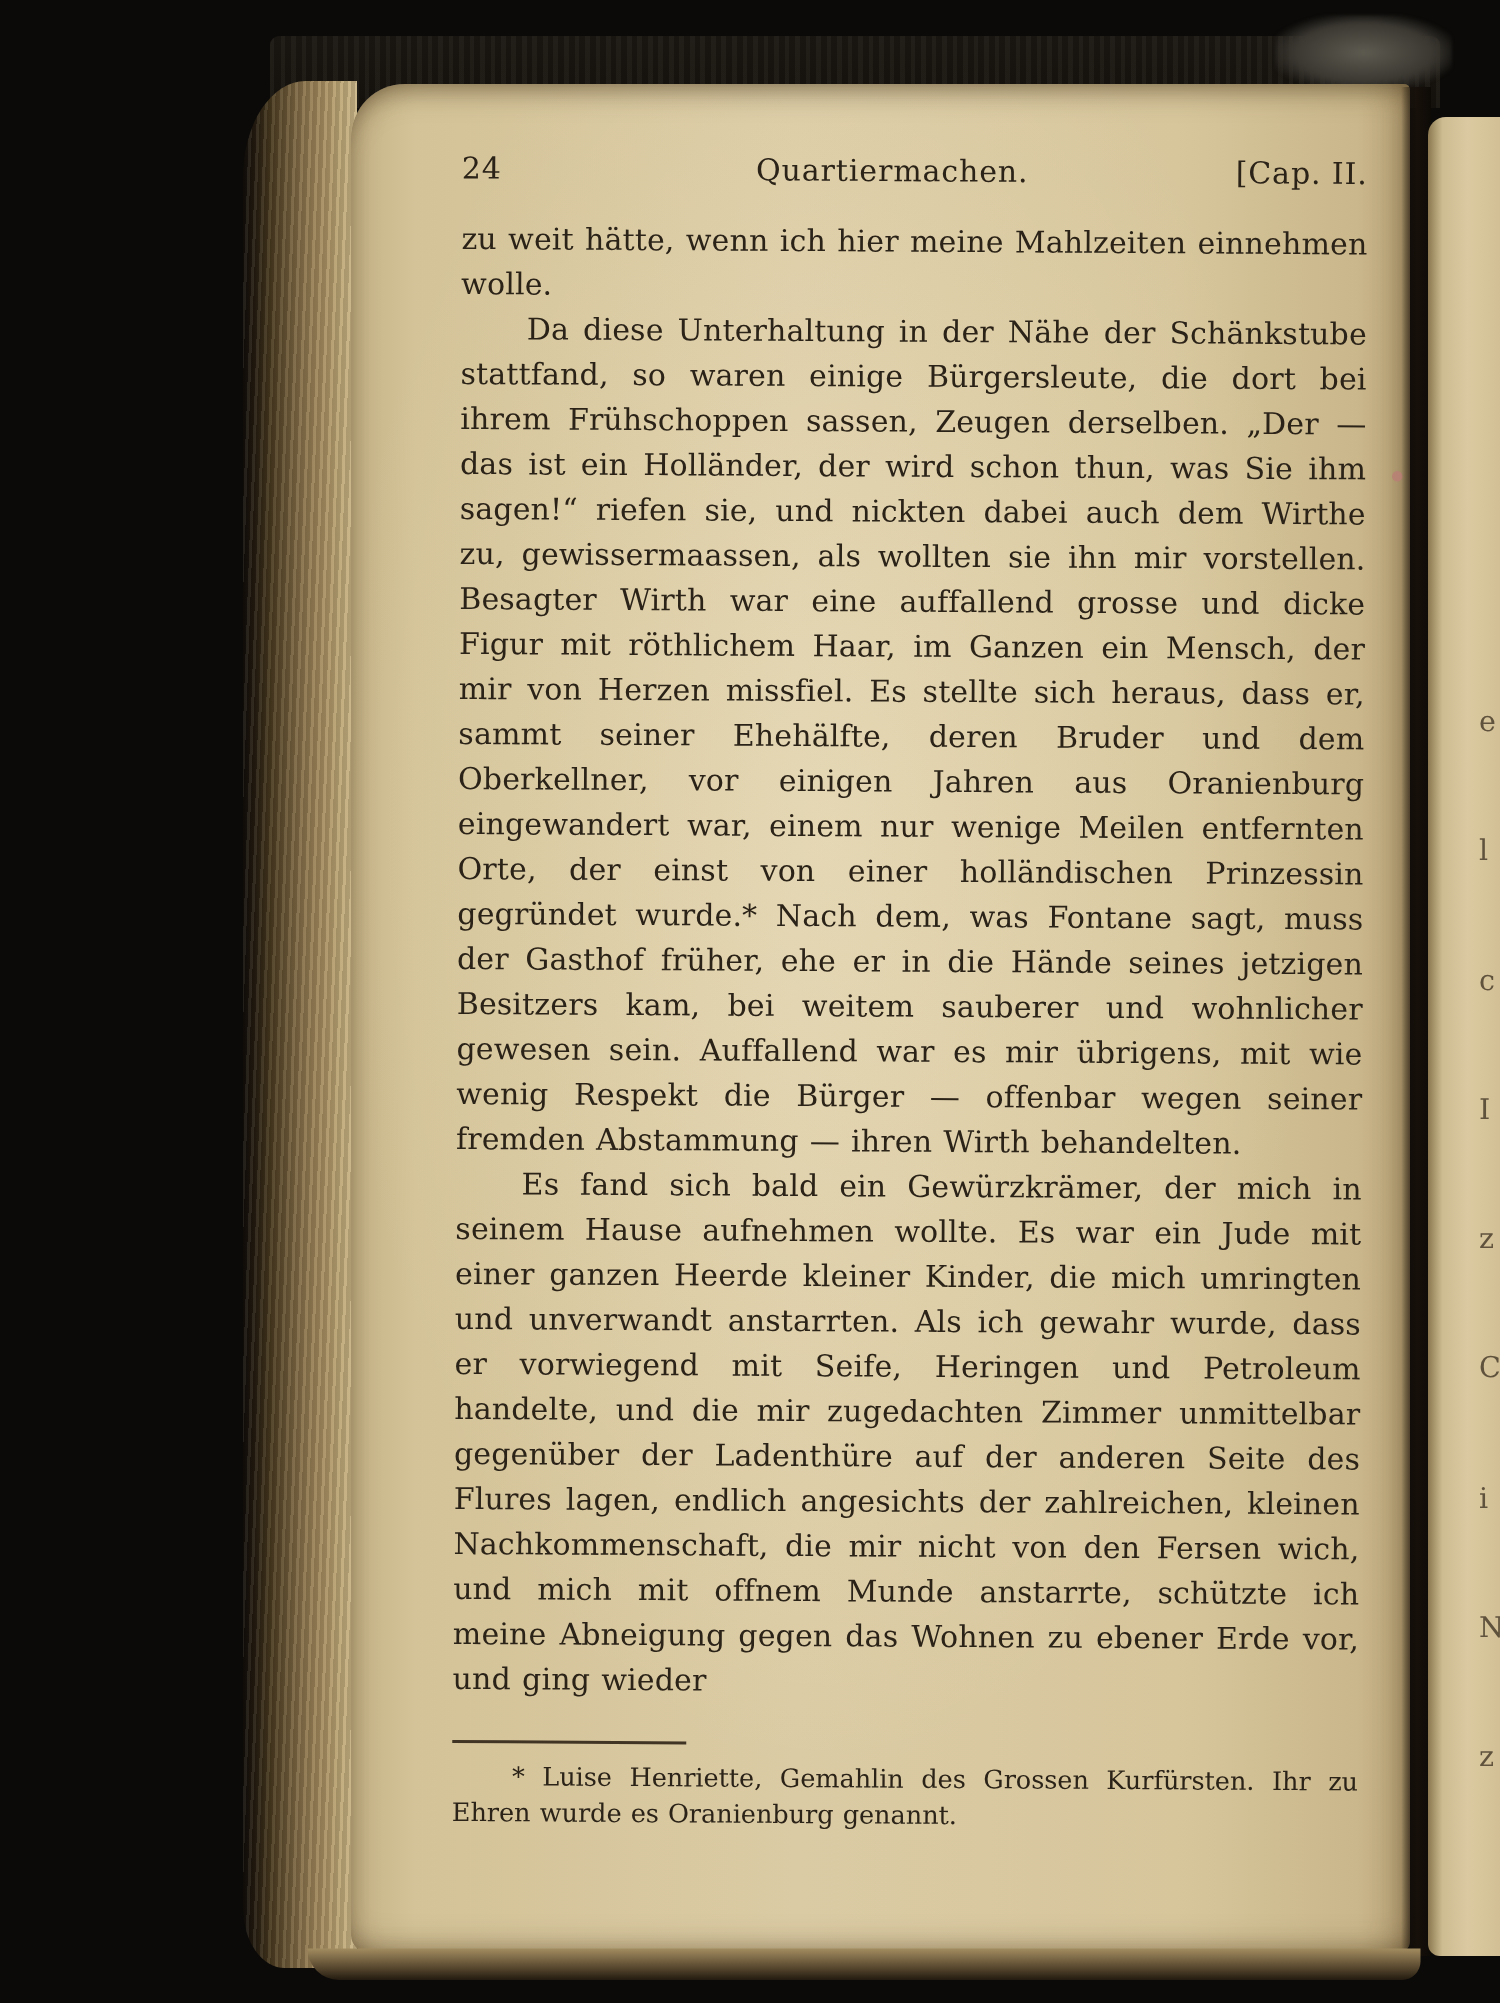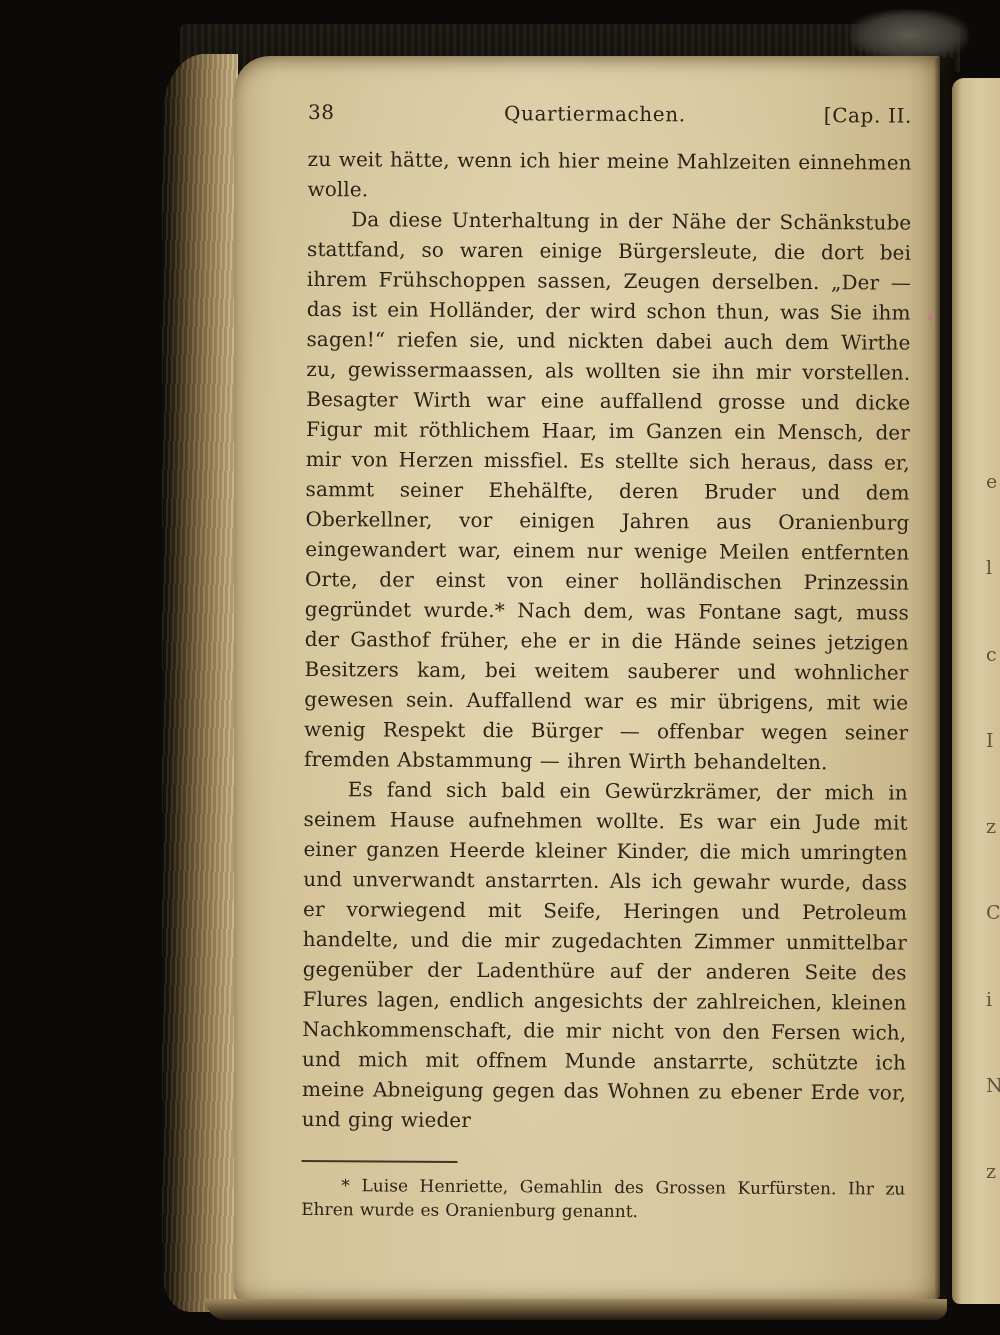--- a/index.html
+++ b/index.html
@@ -184,21 +184,21 @@
 
   <div class="cover-texture"></div>
   <div class="cover-corner-patch"></div>
 
   <div class="page-stack-left"></div>
 
   <div class="book-page">
     <div class="page-content">
 
       <div class="page-header">
-        <span class="num">38</span>
+        <span class="num">24</span>
         <span class="title">Quartiermachen.</span>
         <span class="chap">[Cap. II.</span>
       </div>
 
       <div class="body-text">
         <p>zu weit hätte, wenn ich hier meine Mahlzeiten einnehmen wolle.</p>
         <p class="indent">Da diese Unterhaltung in der Nähe der Schänkstube stattfand, so waren einige Bürgersleute, die dort bei ihrem Frühschoppen sassen, Zeugen derselben. „Der — das ist ein Holländer, der wird schon thun, was Sie ihm sagen!“ riefen sie, und nickten dabei auch dem Wirthe zu, gewissermaassen, als wollten sie ihn mir vorstellen. Besagter Wirth war eine auffallend grosse und dicke Figur mit röthlichem Haar, im Ganzen ein Mensch, der mir von Herzen missfiel. Es stellte sich heraus, dass er, sammt seiner Ehehälfte, deren Bruder und dem Oberkellner, vor einigen Jahren aus Oranienburg eingewandert war, einem nur wenige Meilen entfernten Orte, der einst von einer holländischen Prinzessin gegründet wurde.* Nach dem, was Fontane sagt, muss der Gasthof früher, ehe er in die Hände seines jetzigen Besitzers kam, bei weitem sauberer und wohnlicher gewesen sein. Auffallend war es mir übrigens, mit wie wenig Respekt die Bürger — offenbar wegen seiner fremden Abstammung — ihren Wirth behandelten.</p>
         <p class="indent">Es fand sich bald ein Gewürzkrämer, der mich in seinem Hause aufnehmen wollte. Es war ein Jude mit einer ganzen Heerde kleiner Kinder, die mich umringten und unverwandt anstarrten. Als ich gewahr wurde, dass er vorwiegend mit Seife, Heringen und Petroleum handelte, und die mir zugedachten Zimmer unmittelbar gegenüber der Ladenthüre auf der anderen Seite des Flures lagen, endlich angesichts der zahlreichen, kleinen Nachkommenschaft, die mir nicht von den Fersen wich, und mich mit offnem Munde anstarrte, schützte ich meine Abneigung gegen das Wohnen zu ebener Erde vor, und ging wieder</p>
       </div>
 

